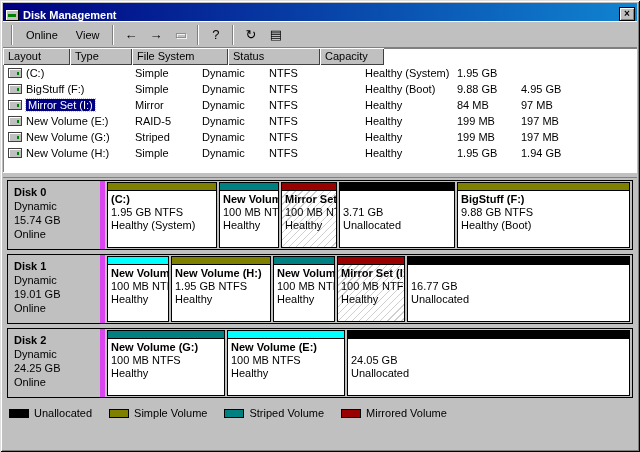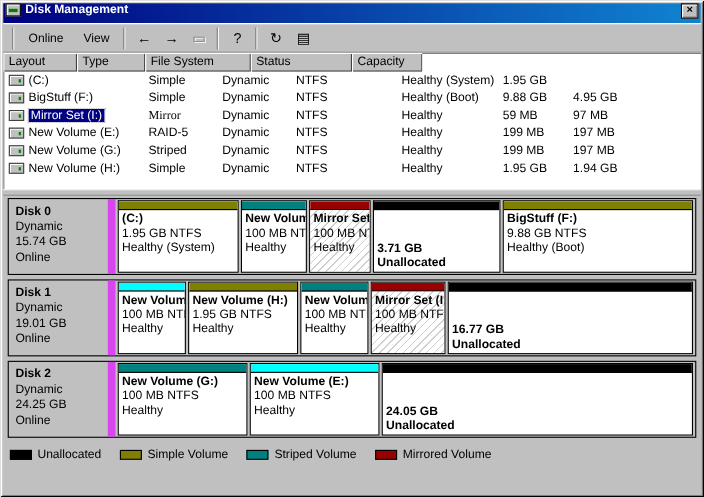--- a/index.html
+++ b/index.html
@@ -6,21 +6,21 @@
   html,body { width:640px; height:452px; overflow:hidden; }
   body { font-family:"Liberation Sans", sans-serif; font-size:11px; color:#000; background:#c0c0c0; }
 
   .win { position:absolute; inset:0; background:#c0c0c0;
          box-shadow: inset 1px 1px 0 #dfdfdf, inset -1px -1px 0 #000,
                      inset 2px 2px 0 #fff, inset -2px -2px 0 #808080; }
 
   
   .titlebar { position:absolute; left:3px; top:3px; right:3px; height:18px;
               background:linear-gradient(to right,#000080,#1084d0);
-              display:flex; align-items:flex-start; padding:0 2px; }
+              display:flex; align-items:flex-end; padding:0 2px; }
   .title-icon { width:14px; height:12px; background:#c0c0c0; border:1px solid #000;
                 box-shadow: inset 1px 1px 0 #fff; margin-right:4px; position:relative; flex:0 0 auto; }
   .title-icon::after { content:""; position:absolute; left:2px; top:4px; right:2px; height:3px; background:#008000; }
   .title-text { color:#fff; font-weight:bold; flex:1 1 auto; white-space:nowrap; overflow:hidden; }
   .tb-btn { width:16px; height:14px; background:#c0c0c0; border:1px solid #000;
             box-shadow: inset 1px 1px 0 #fff, inset -1px -1px 0 #808080;
             font-size:10px; font-weight:bold; line-height:12px; text-align:center; flex:0 0 auto; }
 
   
   .menubar { position:absolute; left:3px; top:21px; right:3px; height:27px;
@@ -49,29 +49,29 @@
   .drive-ico::after { content:""; position:absolute; right:2px; top:3px; width:2px; height:3px; background:#008000; }
   .sel-text { background:#000080; color:#fff; outline:1px dotted #c0c0c0; padding:0 2px; }
 
   
   .splitter { position:absolute; left:3px; right:3px; top:172px; height:6px; background:#c0c0c0;
               box-shadow: inset 0 1px 0 #fff, inset 0 -1px 0 #808080; }
 
   
   .diskarea { position:absolute; left:3px; right:3px; top:178px; height:224px; background:#c0c0c0; padding:2px 4px; }
   .disk-row { height:70px; margin-bottom:4px; border:1px solid #000; display:flex; background:#c0c0c0; }
-  .disk-info { width:97px; flex:0 0 auto; border-right:7px solid #d946ef; padding:4px 6px; line-height:14px; }
+  .disk-info { width:97px; flex:0 0 auto; border-right:5px solid #d946ef; padding:4px 6px; line-height:14px; }
   .disk-name { font-weight:bold; }
   .partitions { flex:1 1 auto; display:flex; gap:2px; padding:1px 2px; overflow:hidden; }
   .part { border:1px solid #000; background:#fff; display:flex; flex-direction:column; flex:0 0 auto; overflow:hidden; }
   .part.grow { flex:1 1 auto; }
   .part-strip { height:8px; flex:0 0 auto; border-bottom:1px solid #000; }
   .part-body { flex:1 1 auto; padding:2px 3px; line-height:13px; white-space:nowrap; overflow:hidden; }
   .part-body.hatch { background:repeating-linear-gradient(135deg,#fff 0 4px,#cfcfcf 4px 5px); }
-  .part-body.unalloc { padding-top:29px;font-weight:bold; }
+  .part-body.unalloc { padding-top:15px; }
   .pt { font-weight:bold; }
 
   
   .legend { position:absolute; left:3px; right:3px; top:404px; height:18px;
             display:flex; align-items:center; padding:0 6px; }
   .legend-item { display:flex; align-items:center; margin-right:17px; }
   .swatch { width:20px; height:9px; border:1px solid #000; margin-right:5px; flex:0 0 auto; }
 </style>
 </head>
 <body>
@@ -131,25 +131,25 @@
           <div class="lv-cell" style="width: 96px;">NTFS</div>
           <div class="lv-cell" style="width: 92px;">Healthy (Boot)</div>
           <div class="lv-cell" style="width: 64px;">9.88 GB</div>
           <div class="lv-cell" style="width: 119px;">4.95 GB</div>
         </div>
         <div class="lv-row">
           <div class="lv-cell vol-cell" style="width: 127px;">
             <div class="drive-ico"></div>
             <span class="sel-text">Mirror Set (I:)</span>
           </div>
-          <div class="lv-cell" style="width: 67px; font-family: Liberation Serif, serif;">Mirror</div>
+          <div class="lv-cell" style="width: 67px;">Mirror</div>
           <div class="lv-cell" style="width: 67px;">Dynamic</div>
           <div class="lv-cell" style="width: 96px;">NTFS</div>
           <div class="lv-cell" style="width: 92px;">Healthy</div>
-          <div class="lv-cell" style="width: 64px;">59 MB</div>
+          <div class="lv-cell" style="width: 64px;">84 MB</div>
           <div class="lv-cell" style="width: 119px;">97 MB</div>
         </div>
         <div class="lv-row">
           <div class="lv-cell vol-cell" style="width: 127px;">
             <div class="drive-ico"></div>
             <span>New Volume (E:)</span>
           </div>
           <div class="lv-cell" style="width: 67px;">RAID-5</div>
           <div class="lv-cell" style="width: 67px;">Dynamic</div>
           <div class="lv-cell" style="width: 96px;">NTFS</div>

